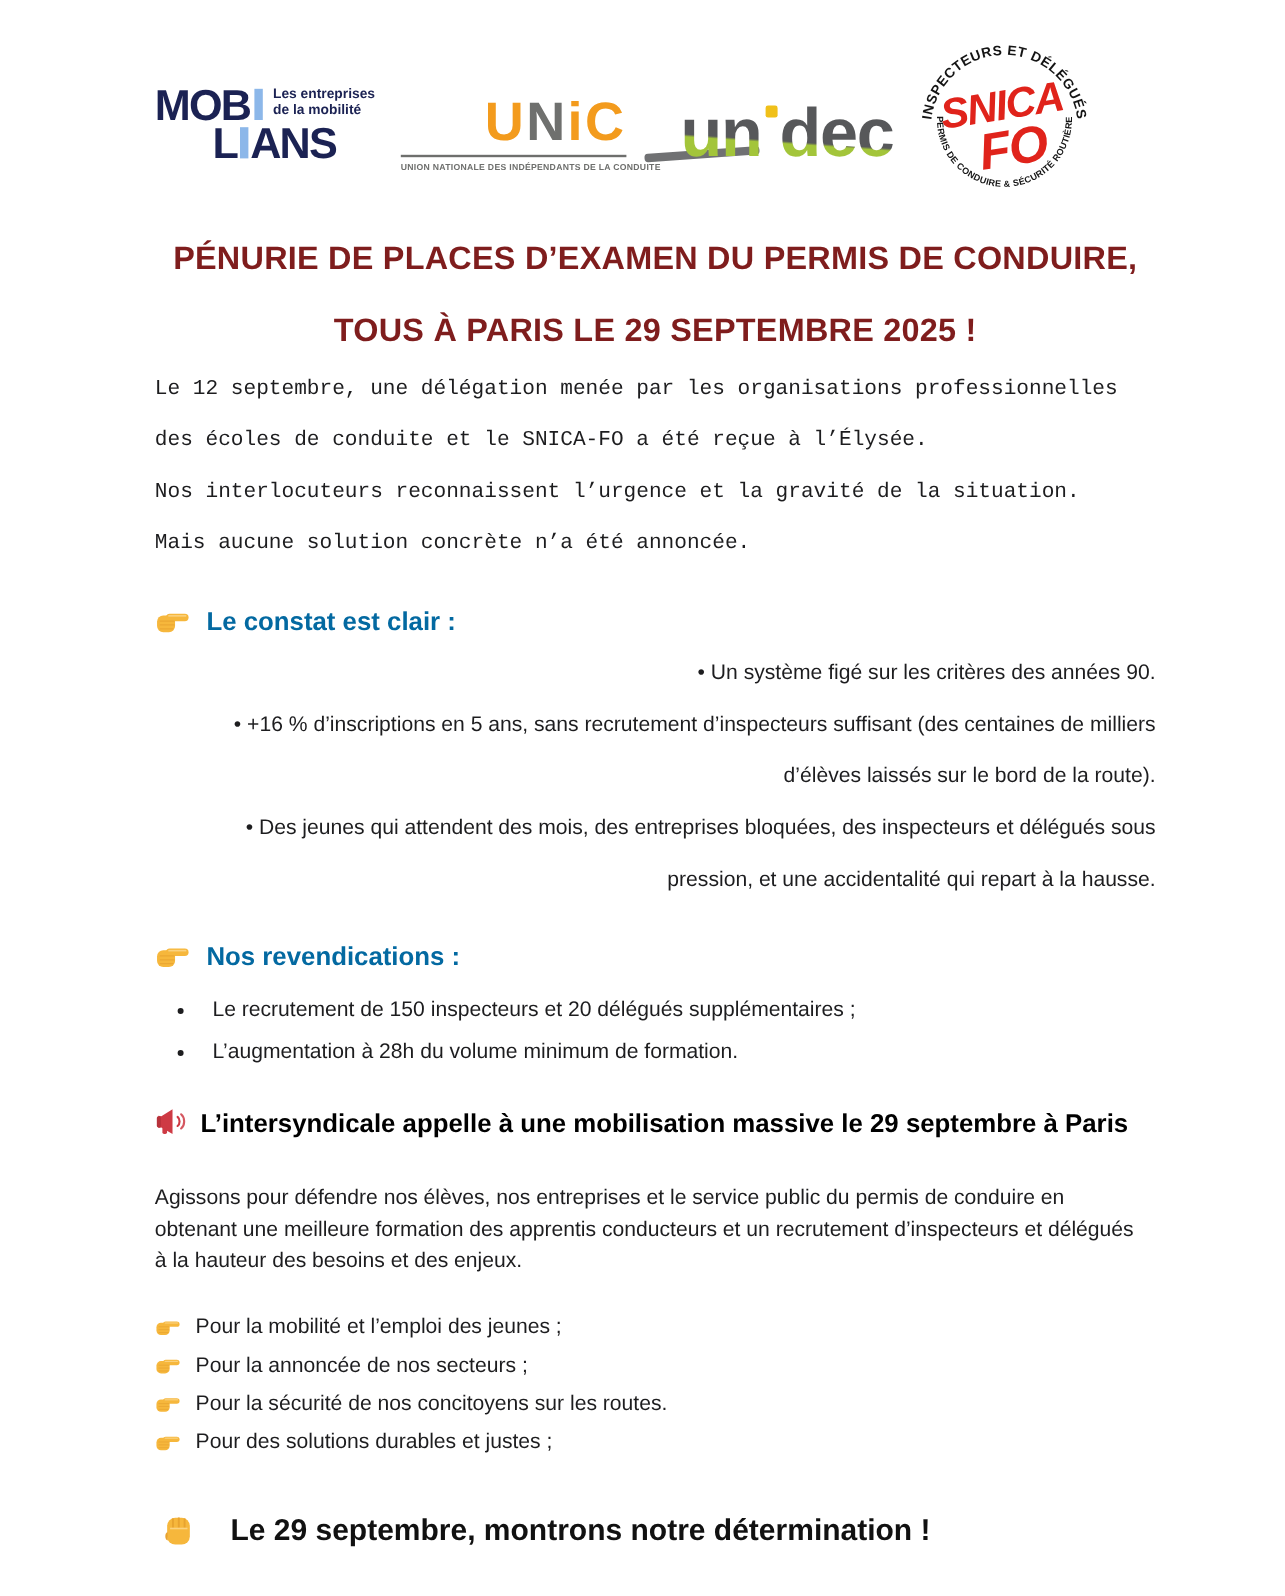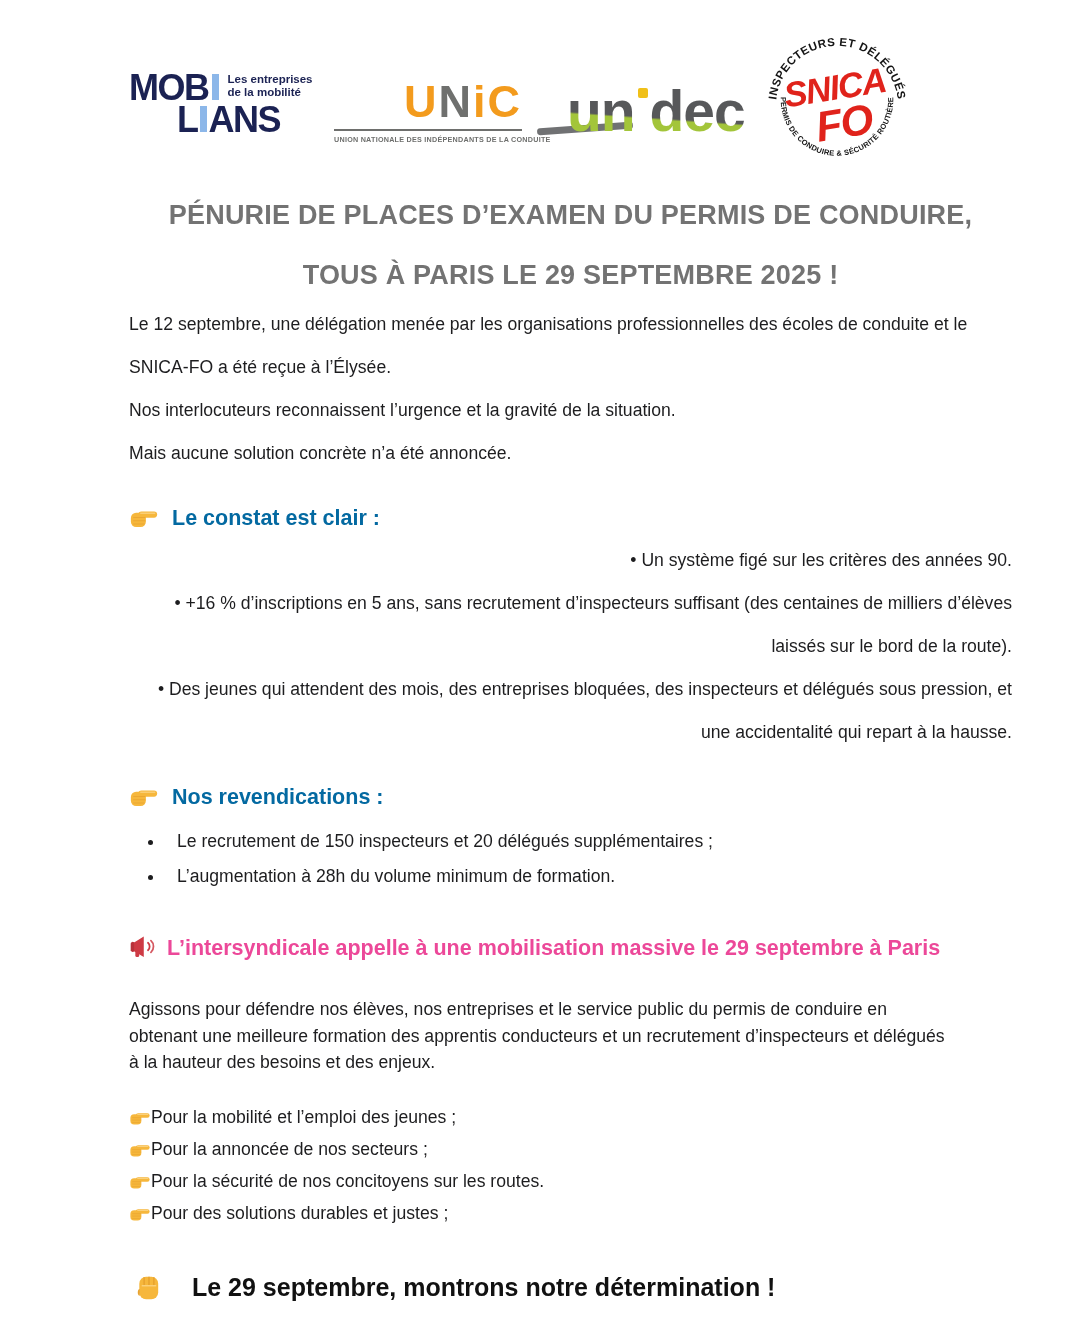--- a/index.html
+++ b/index.html
@@ -2,21 +2,21 @@
 <html><head>
 <meta charset="utf-8">
 <style>
   * { box-sizing: border-box; }
   html,body { margin:0; padding:0; }
   body {
     width:1071px; height:1330px; background:#ffffff;
     font-family:"Liberation Sans", sans-serif; color:#1d1d1f;
     overflow:hidden;
   }
-  .page { padding:28px 59px 0 129px; }
+  .page { padding:28px 108px 0 129px; }
 
   
   .logo-row { display:flex; align-items:center; gap:17px; height:152px; }
 
   
   .mobilians { width:188px; flex:none; }
   .mb-line { display:flex; align-items:flex-start; }
   .mb-word { font-size:36px; font-weight:700; color:#1b2253; letter-spacing:-1.5px; line-height:0.88; }
   .mb-bar { width:7px; height:26px; background:#8cb7e9; display:inline-block; margin:2px 0 0 3px; flex:none; }
   .mb-tag { margin-left:9px; font-size:11.5px; font-weight:700; color:#1b2253; line-height:1.12; padding-top:1px; }
@@ -45,45 +45,45 @@
 
   
   .snicafo { width:150px; flex:none; }
   .arc-top { font-size:9.2px; font-weight:700; letter-spacing:0.4px; fill:#141414; }
   .arc-bot { font-size:6px;  font-weight:700; letter-spacing:0.2px; fill:#141414; }
   .sn-red  { fill:#e0231b; font-style:italic; font-weight:800; }
   .sn1 { font-size:28px; letter-spacing:-1px; }
   .sn2 { font-size:34px; letter-spacing:-1px; }
 
   
-  .title { margin:22px 0 0; text-align:center; color:#737373; font-size:27px; font-weight:700; letter-spacing:0.2px; line-height:1; }
+  .title { margin:22px 0 0; text-align:center; color:#7f1d1d; font-size:27px; font-weight:700; letter-spacing:0.2px; line-height:1; }
   .title span { display:block; }
   .title .t2 { margin-top:33px; }
 
   
   .intro { margin-top:14px; }
-  .intro p { margin:0; font-size:17.6px; line-height:43px; }
+  .intro p { margin:0; font-size:17.6px; line-height:43px;font-family:Liberation Mono, monospace; }
 
   .sec-head { display:flex; align-items:center; gap:13px; font-size:21.5px; font-weight:700; color:#0369a1; margin:28px 0 0; }
   .sec-head .icon { flex:none; }
 
   .dot-bullets { margin-top:6px; }
   .dot-bullets p { margin:0; font-size:17.6px; line-height:43px;text-align:right; }
   .dot-bullets p::before { content:"\2022\00a0"; }
 
   .rev-list { margin:12px 0 0 36px; padding:0; }
   .rev-list li { font-size:17.6px; line-height:35px; padding-left:12px; }
 
-  .mob-head { margin:38px 0 0; font-size:21.5px; font-weight:700; color:#ec4899; line-height:1.5; max-width:830px; }
+  .mob-head { margin:26px 0 0; font-size:21.5px; font-weight:700; color:#000000; line-height:1.5; max-width:830px; }
   .mob-head .icon { vertical-align:-5px; margin-right:11px; }
 
   .agissons { margin:32px 0 0; font-size:17.6px; line-height:26.5px; max-width:820px; }
 
   .pour-list { margin-top:26px; }
-  .pour-item { display:flex; align-items:center; font-size:17.6px; height:32px; }
+  .pour-item { display:flex; align-items:center; gap:12px; font-size:17.6px; height:32px; }
   .pour-item .icon { flex:none; }
 
   .footer-head { display:flex; align-items:center; gap:28px; margin:42px 0 0 4px; font-size:25px; font-weight:700; color:#111; }
 
   .hidden-defs { position:absolute; width:0; height:0; overflow:hidden; }
 </style>
 </head>
 <body>
 
 <svg class="hidden-defs" aria-hidden="true">

